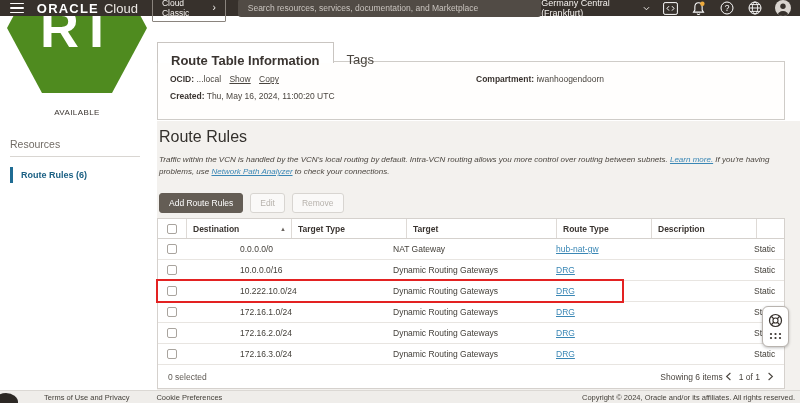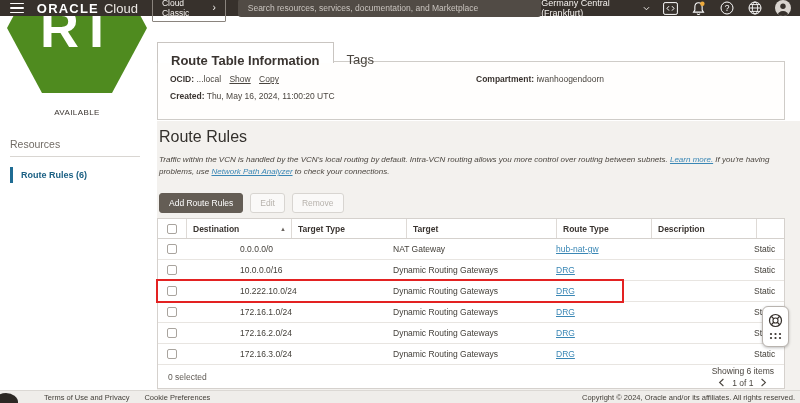--- a/index.html
+++ b/index.html
@@ -79,36 +79,36 @@
   .cell.ccb { display:flex; justify-content:center; padding-left:0; }
   .cb { width:10px; height:10px; border:1px solid #a9a49e; border-radius:2px; background:#fff; display:inline-block; cursor:pointer; }
   .sort { margin-left:auto; margin-right:5px; font-size:6px; color:#6b6560; }
   .cell a { color:#3a87b5; text-decoration:underline; cursor:pointer; }
   .kebab { display:flex; justify-content:center; padding-left:0; font-size:10px; font-weight:bold; color:#514b45; letter-spacing:0; cursor:pointer; line-height:10px; }
   .redbox {
     position:absolute; left:-2px; top:-2px; width:468px; height:24px;
     border:2px solid #e32222; pointer-events:none; z-index:5;
   }
   .tfoot { display:flex; align-items:center; height:23px; font-size:8.5px; color:#5f5a54; padding:0 10px; }
-  .tfoot .right { margin-left:auto; display:flex; align-items:center; gap:2px; color:#4a453f;flex-direction:column; }
+  .tfoot .right { margin-left:auto; display:flex; align-items:center; gap:2px; color:#4a453f; }
   .pager { display:flex; align-items:center; gap:7px; }
   .pchev { cursor:pointer; display:flex; align-items:center; }
   
   .float-widget {
     position:absolute; top:306px; right:11px; width:27px; height:41px; background:#fff;
     border:1px solid #b8b3ae; border-radius:6px; box-shadow:0 1px 3px rgba(0,0,0,0.25);
     display:flex; flex-direction:column; align-items:center; justify-content:center; gap:4px; z-index:20;
   }
   .float-btn { cursor:pointer; display:flex; align-items:center; justify-content:center; }
   
   .pfooter {
     position:absolute; bottom:0; left:0; right:0; height:13px; background:#efedea; border-top:1px solid #dbd8d4;
     display:flex; align-items:center; font-size:7.5px; color:#44403a; z-index:15;
   }
-  .pfooter .flink { margin-left:15px; cursor:pointer; }
+  .pfooter .flink { margin-left:27px; cursor:pointer; }
   .pfooter .flink:first-child { margin-left:44px; }
   .pfooter .copyright { margin-left:auto; margin-right:5px; }
   .corner-blob { position:absolute; left:-6px; bottom:-8px; width:24px; height:18px; background:#2c2824; border-radius:50%; z-index:16; }
 </style>
 </head>
 <body>
 
 <div class="screen">
 
   <div class="hexwrap">

